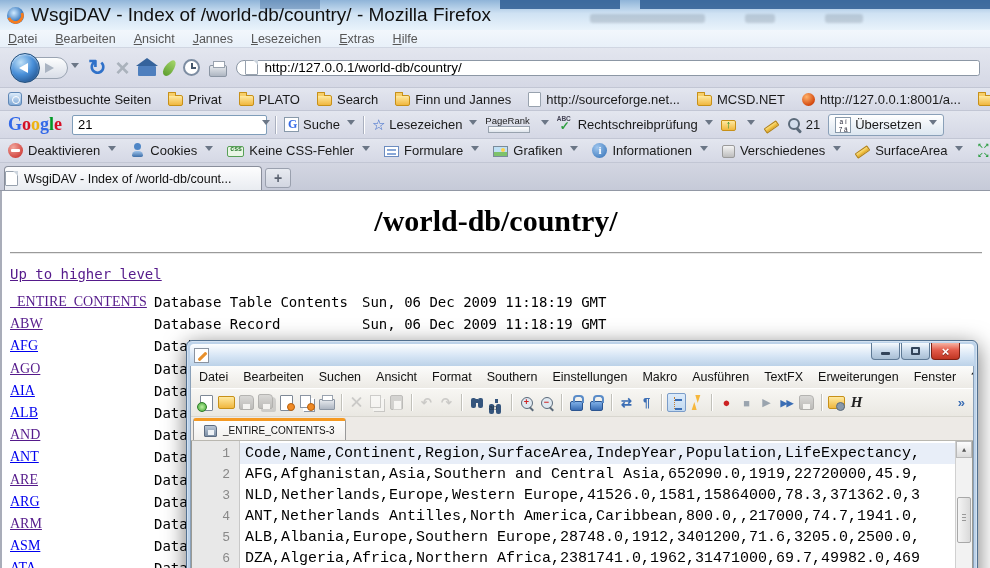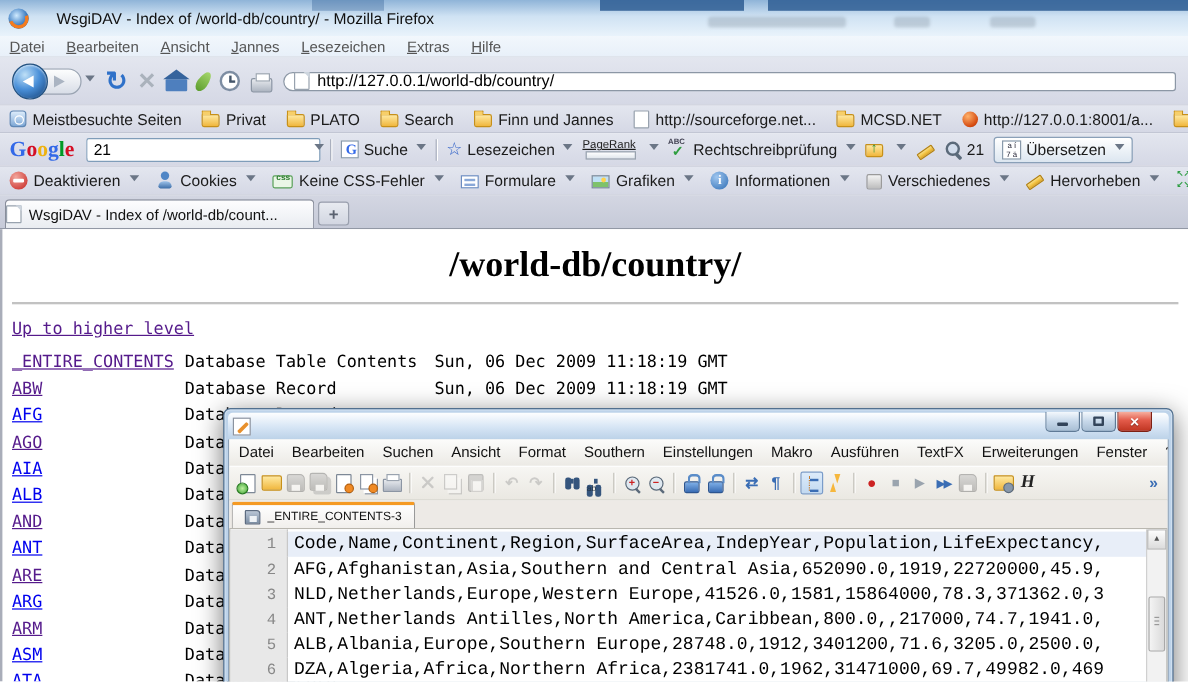--- a/index.html
+++ b/index.html
@@ -14,21 +14,21 @@
   #ff-titlebar { position:relative; height:30px; flex:0 0 30px;
     background:linear-gradient(#8fb4d8, #cfe2f3 45%, #e9f3fb);
     display:flex; align-items:center; padding-left:7px; overflow:hidden; }
   .tb-strip { position:absolute; top:0; height:9px; background:#2e5d93; opacity:.85; }
   .ghost { position:absolute; background:rgba(110,125,140,.28); border-radius:3px; filter:blur(1.2px); }
   .ff-appicon { width:17px; height:17px; border-radius:50%; position:relative; flex:0 0 17px;
     background:radial-gradient(circle at 40% 35%, #cfeaff, #3f7ec2 55%, #1b4a86); overflow:hidden; }
   .ff-appicon::after { content:""; position:absolute; inset:0; border-radius:50%;
     border:3px solid transparent; border-right-color:#f57c1f; border-bottom-color:#f57c1f;
     transform:rotate(25deg); }
-  #ff-title { margin-left:23px; font-size:13px; color:#101010; white-space:nowrap; }
+  #ff-title { margin-left:7px; font-size:19px; color:#101010; white-space:nowrap; }
 
   
   #ff-menubar { height:18px; flex:0 0 18px; background:linear-gradient(#f2f7fc,#e8f0f9);
     display:flex; align-items:center; gap:18px; padding-left:8px;
     font-size:12.5px; color:#555; border-bottom:1px solid #d0d6e2; }
   .ff-menu-item { display:inline-block; cursor:default; }
   .ff-menu-item::first-letter { text-decoration:underline; }
 
   
   .lav { background:linear-gradient(#e3e6ef,#d5d8e5); border-bottom:1px solid #c2c6d4; }
@@ -85,21 +85,21 @@
   
   #ff-google { height:28px; flex:0 0 28px; display:flex; align-items:center; gap:8px; padding-left:8px; font-size:13px; color:#1a1a1a; }
   .glogo { font-family:"Liberation Serif",serif; font-weight:bold; font-size:18px; letter-spacing:0; margin-right:2px; }
   .gsearch { width:195px; height:20px; border:1px solid #7f9db9; background:#fff; display:flex; align-items:center; border-radius:2px; }
   .gsearch input { border:none; outline:none; flex:1; padding:0 5px; font-size:13px; font-family:"Liberation Sans",sans-serif; }
   .vsep { width:1px; height:18px; background:#aab0bf; box-shadow:1px 0 0 #fff; }
   .tbtn { display:flex; align-items:center; gap:4px; white-space:nowrap; }
   .g-icon { width:15px; height:15px; background:#fff; border:1px solid #8899aa; position:relative; }
   .g-icon::before { content:"G"; position:absolute; left:3px; top:-1px; font:bold 12px/15px "Liberation Serif",serif; color:#3369E8; }
   .star-icon { color:#3565c9; font-size:15px; line-height:15px; }
-  .pr { display:flex; flex-direction:column; align-items:flex-end;text-decoration:underline; }
+  .pr { display:flex; flex-direction:column; align-items:flex-end; }
   .pr-label { font-size:9.5px; line-height:9px; color:#222; }
   .pr-bar { width:42px; height:7px; border:1px solid #98a2ae; background:linear-gradient(#fff,#dfe5ec); margin-top:1px; }
   .abc-icon { width:17px; height:15px; position:relative; }
   .abc-icon::before { content:"ABC"; position:absolute; left:0; top:-2px; font-size:6.5px; font-weight:bold; color:#445; }
   .abc-icon::after { content:"\2713"; position:absolute; left:3px; top:2px; color:#2e9e3f; font-size:12px; font-weight:bold; }
   .folderup-icon { width:15px; height:11px; margin-top:2px; position:relative;
     background:linear-gradient(#ffe9a0,#f0b73e); border:1px solid #c79018; border-radius:1px 2px 2px 2px; }
   .folderup-icon::after { content:"\2191"; position:absolute; left:4px; top:-3px; color:#1f8a2e; font-size:11px; font-weight:bold; }
   .hl-icon { width:16px; height:14px; position:relative; }
   .hl-icon::before { content:""; position:absolute; left:1px; top:6px; width:13px; height:4px;
@@ -149,21 +149,21 @@
     background:linear-gradient(#e8ebf1,#d2d6e1); color:#5a6270; font-size:14px; font-weight:bold;
     display:flex; align-items:center; justify-content:center; line-height:1; }
 
   
   #ff-content { flex:1; background:#fff; border-left:2px solid #a9adb9; padding:12px 8px 0 8px; position:relative; overflow:hidden; }
   #page-heading { font-family:"Liberation Serif",serif; font-weight:bold; font-size:30px; line-height:36px; color:#000;text-align:center; }
   #ff-content hr { border:none; border-top:1px solid #9a9a9a; box-shadow:0 1px 0 #e8e8e8; margin:13px 0 12px 0; }
   .mono { font-family:"DejaVu Sans Mono","Liberation Mono",monospace; font-size:14px; }
   #up-link { display:inline-block; color:#551A8B; text-decoration:underline; margin-bottom:9px; cursor:pointer; }
   .dir-row { display:flex; line-height:22.2px; white-space:pre; }
-  .dir-name { width:144px; color:#0000EE; text-decoration:underline; cursor:pointer; overflow:hidden; }
+  .dir-name { width:144px; color:#0000EE; text-decoration:underline; cursor:pointer; overflow:hidden;font-family:Liberation Serif, serif; }
   .dir-row.visited .dir-name { color:#551A8B; }
   .dir-type { width:208px; color:#000; }
   .dir-date { color:#000; }
 
   
   #np-window { position:absolute; left:186px; top:340px; width:792px; height:300px;
     border:1px solid #52708f; border-radius:6px 6px 0 0;
     background:#bdd3ea; padding:3px; box-shadow:0 5px 22px rgba(0,0,0,.55), 0 0 0 1px rgba(255,255,255,.35) inset;
     display:flex; flex-direction:column; }
   #np-titlebar { height:22px; flex:0 0 22px; display:flex; align-items:center; gap:6px; padding:0 4px; position:relative;
@@ -442,21 +442,21 @@
         </span>
 
         <span class="wd-item">
           <span class="wd-icon tpl-icon" data-icon="miscellaneous-icon"></span>
           <span>Verschiedenes</span>
           <span class="drop-caret"></span>
         </span>
 
         <span class="wd-item">
           <span class="wd-icon tpl-icon" data-icon="highlight-icon"></span>
-          <span>Hervorheben</span>
+          <span>SurfaceArea</span>
           <span class="drop-caret"></span>
         </span>
 
         <span class="wd-item">
           <span class="wd-icon tpl-icon" data-icon="resize-icon"></span>
 
         </span>
 
     </div>
 

